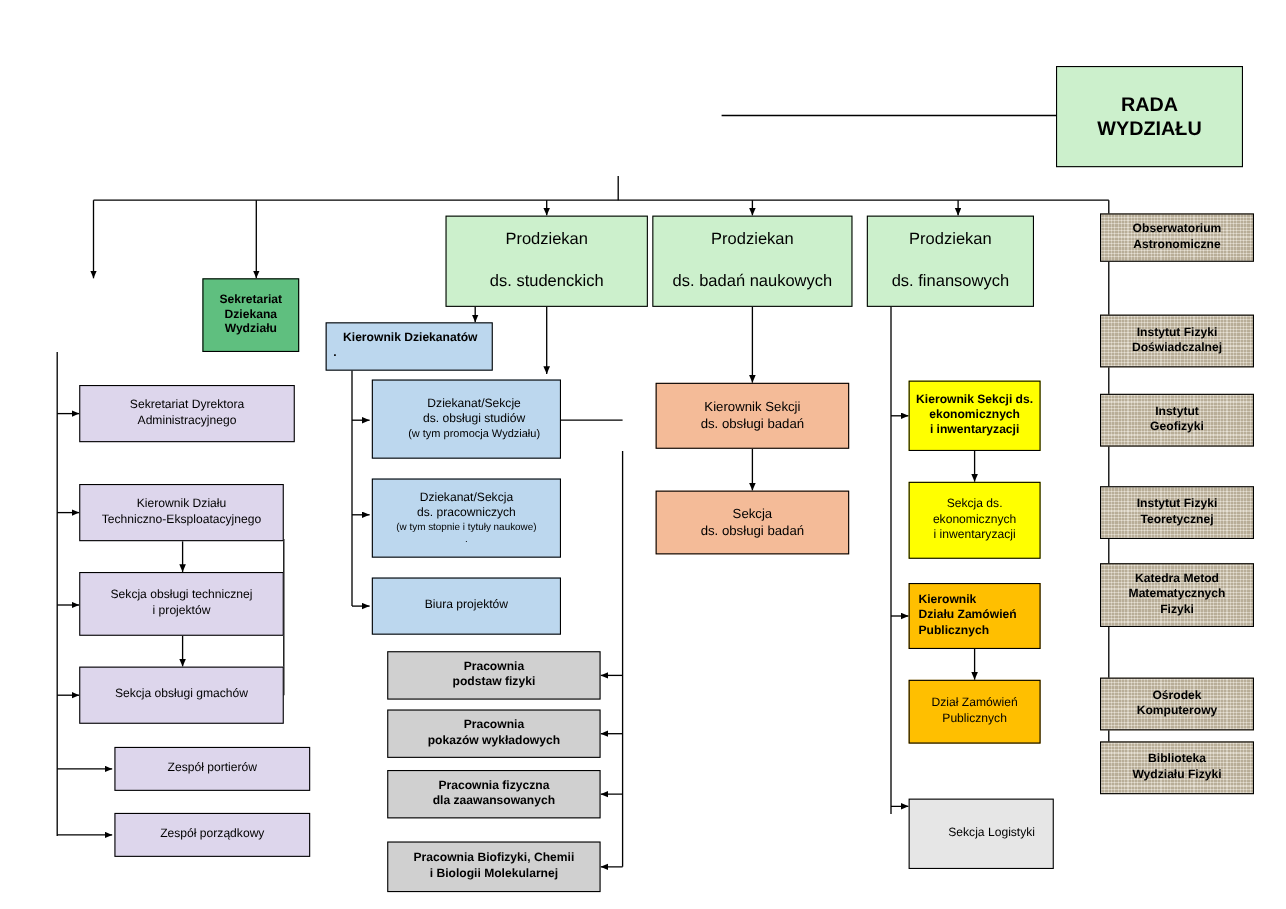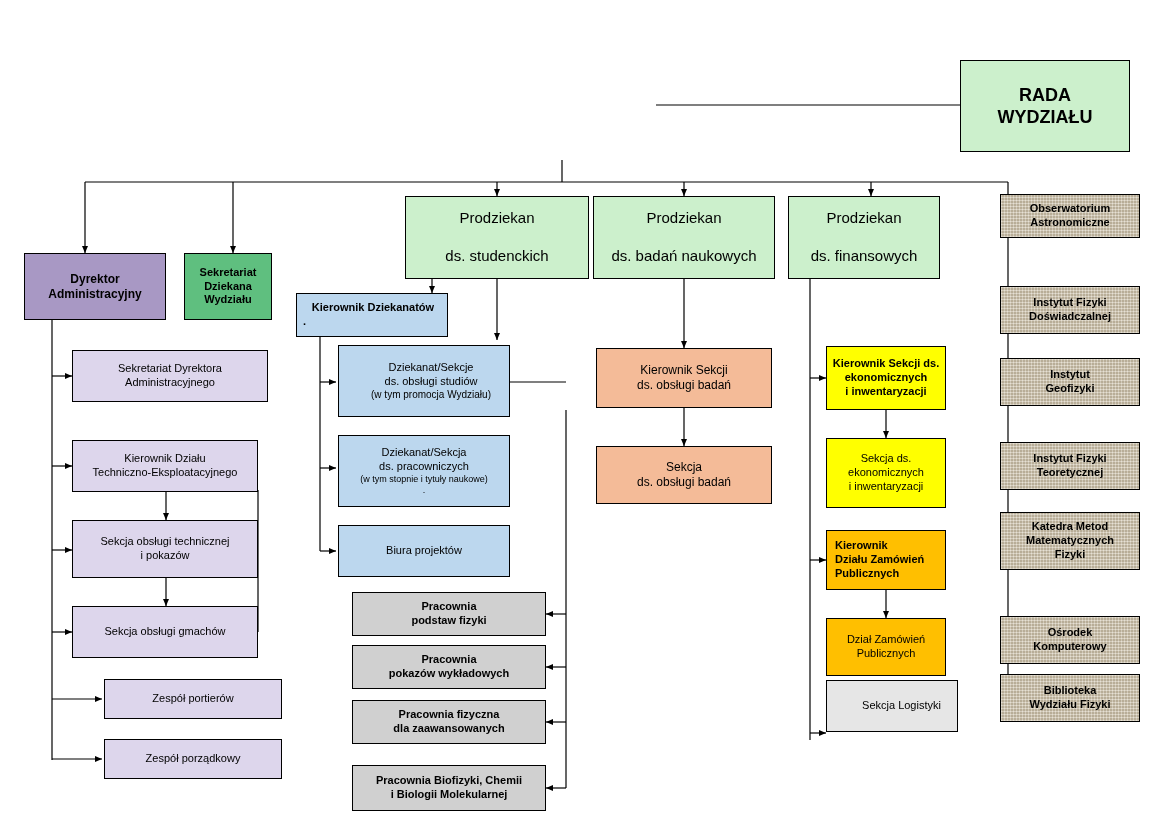--- a/index.html
+++ b/index.html
@@ -158,24 +158,20 @@
   <div class="node green fs-15" style="left:593px; top:196px; width:182px; height:83px; justify-content:space-around;">
     <span class="line">Prodziekan</span>
     <span class="line">ds. badań naukowych</span>
   </div>
 
   <div class="node green fs-15" style="left:788px; top:196px; width:152px; height:83px; justify-content:space-around;">
     <span class="line">Prodziekan</span>
     <span class="line">ds. finansowych</span>
   </div>
 
-  <div class="node purple fs-12 bold" style="left:24px; top:253px; width:142px; height:67px;">
-    <span class="line">Dyrektor</span>
-    <span class="line">Administracyjny</span>
-  </div>
 
   <div class="node green-dark fs-11 bold" style="left:184px; top:253px; width:88px; height:67px;">
     <span class="line">Sekretariat</span>
     <span class="line">Dziekana</span>
     <span class="line">Wydziału</span>
   </div>
 
   <div class="node blue-head fs-11 bold" style="left:296px; top:293px; width:152px; height:44px; align-items:flex-start; justify-content:center; padding-left:6px;">
     <span class="line" style="text-align:center;">Kierownik Dziekanatów</span>
     <span class="line" style="text-align:left;">.</span>
@@ -186,21 +182,21 @@
     <span class="line">Administracyjnego</span>
   </div>
 
   <div class="node lavender fs-11" style="left:72px; top:440px; width:186px; height:52px;">
     <span class="line">Kierownik Działu</span>
     <span class="line">Techniczno-Eksploatacyjnego</span>
   </div>
 
   <div class="node lavender fs-11" style="left:72px; top:520px; width:186px; height:58px;">
     <span class="line">Sekcja obsługi technicznej</span>
-    <span class="line">i pokazów</span>
+    <span class="line">i projektów</span>
   </div>
 
   <div class="node lavender fs-11" style="left:104px; top:679px; width:178px; height:40px;">
     <span class="line">Zespół portierów</span>
   </div>
 
   <div class="node lavender fs-11" style="left:72px; top:606px; width:186px; height:52px;">
     <span class="line">Sekcja obsługi gmachów</span>
   </div>
 
@@ -271,21 +267,21 @@
     <span class="line" style="text-align:left;">Kierownik</span>
     <span class="line" style="text-align:left;">Działu Zamówień</span>
     <span class="line" style="text-align:left;">Publicznych</span>
   </div>
 
   <div class="node orange fs-11" style="left:826px; top:618px; width:120px; height:58px;">
     <span class="line">Dział Zamówień</span>
     <span class="line">Publicznych</span>
   </div>
 
-  <div class="node lightgray fs-11" style="left:826px; top:680px; width:132px; height:52px;padding-left:23px;">
+  <div class="node lightgray fs-11" style="left:826px; top:726px; width:132px; height:64px;padding-left:23px;">
     <span class="line">Sekcja Logistyki</span>
   </div>
 
   <div class="node burlap fs-11 bold" style="left:1000px; top:194px; width:140px; height:44px;">
     <span class="line">Obserwatorium</span>
     <span class="line">Astronomiczne</span>
   </div>
 
   <div class="node burlap fs-11 bold" style="left:1000px; top:286px; width:140px; height:48px;">
     <span class="line">Instytut Fizyki</span>

